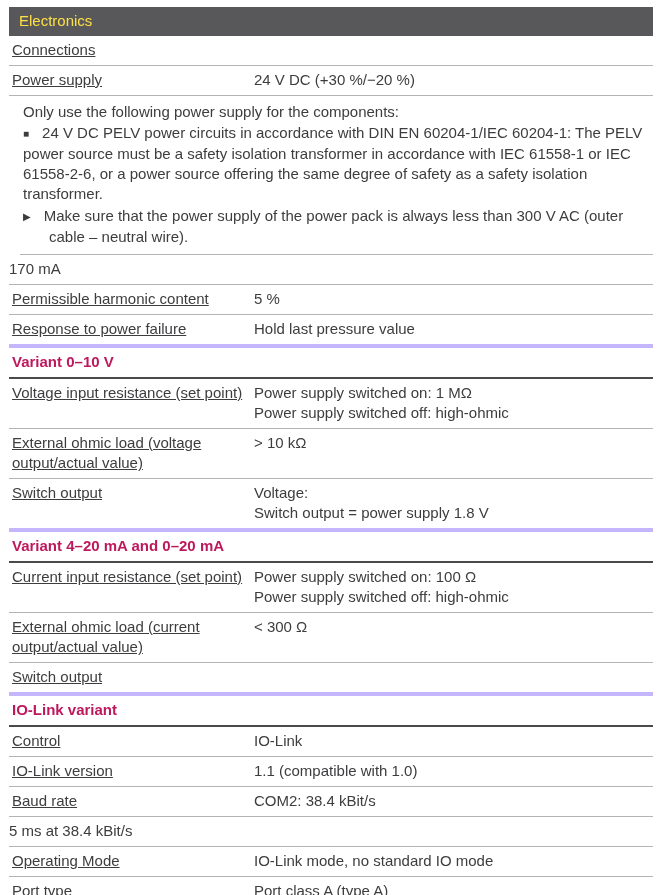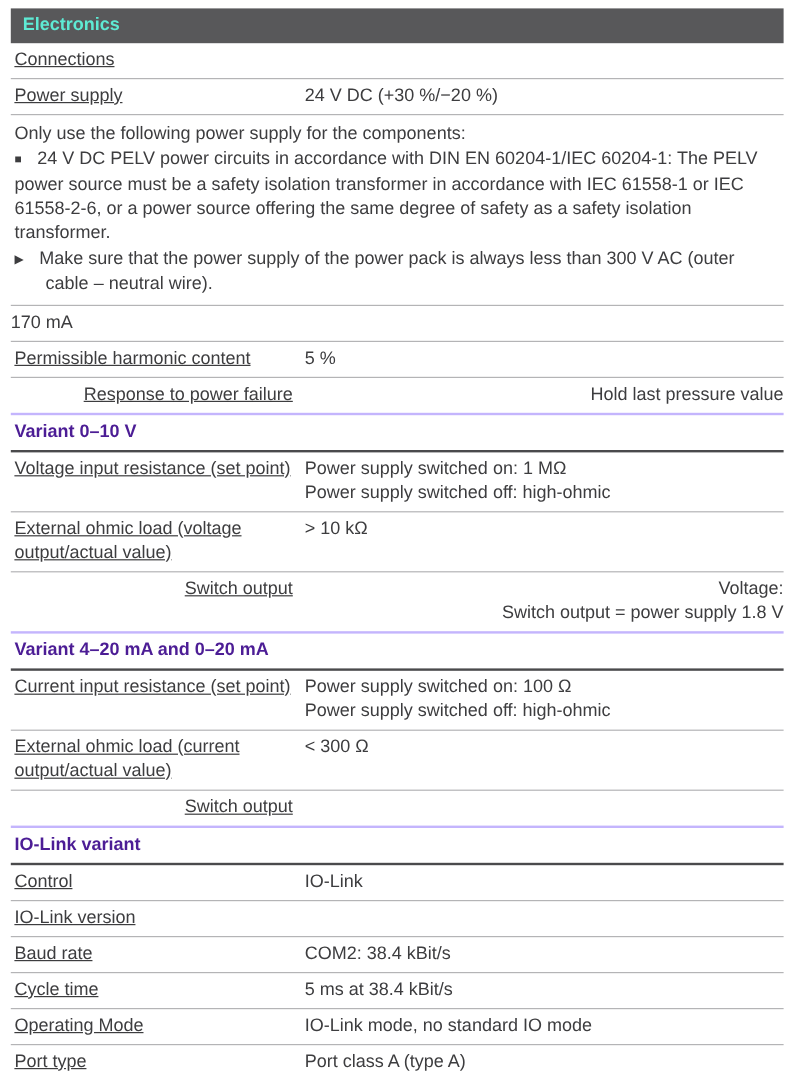--- a/index.html
+++ b/index.html
@@ -15,51 +15,52 @@
     background: #ffffff;
   }
   .spec-table {
     width: 100%;
     border-bottom: 4px solid #4a4a4c;
     font-size: 15px;
     line-height: 20px;
   }
   .table-header-bar {
     background: #58585a;
-    color: #5eead4;
-    font-weight: bold;
+    color: #fde047;
+    font-weight: normal;
     padding: 4px 10px 5px 10px;
   }
   .row {
     display: flex;
     border-bottom: 1px solid #b4b4b6;
   }
   .row:last-child { border-bottom: none; }
-  .row:has(+ .section-header) { border-bottom: none; text-align: right; }
+  .row:has(+ .section-header) { border-bottom: none; }
   .cell-label {
     width: 245px;
     flex-shrink: 0;
     padding: 4px 10px 5px 3px;
     text-decoration: underline;
   }
   .cell-value {
     flex: 1;
     padding: 4px 0 5px 0;
     white-space: pre-line;
   }
   .section-header {
     font-weight: bold;
-    color: #4c1d95;
+    color: #be185d;
     padding: 4px 10px 5px 3px;
-    border-top: 2px solid #c4b5fd;
+    border-top: 4px solid #c4b5fd;
     border-bottom: 2px solid #4a4a4c;
   }
   .note-block {
     padding: 6px 4px 7px 3px;
     border-bottom: 1px solid #b4b4b6;
+    margin-left: 11px;
   }
   .note-intro { margin: 0 0 1px 0; }
   .note-item { margin: 1px 0 0 0; }
   .note-item.arrow {
     padding-left: 26px;
     text-indent: -26px;
     margin-top: 2px;
   }
   .bullet {
     display: inline;
@@ -140,27 +141,27 @@
     </div>
 
     <div class="section-header">IO-Link variant</div>
 
     <div class="row">
       <div class="cell-label">Control</div>
       <div class="cell-value">IO-Link</div>
     </div>
     <div class="row">
       <div class="cell-label">IO-Link version</div>
+      <div class="cell-value">1.1 (compatible with 1.0)</div>
     </div>
     <div class="row">
       <div class="cell-label">Baud rate</div>
       <div class="cell-value">COM2: 38.4 kBit/s</div>
     </div>
     <div class="row">
-      <div class="cell-label">Cycle time</div>
       <div class="cell-value">5 ms at 38.4 kBit/s</div>
     </div>
     <div class="row">
       <div class="cell-label">Operating Mode</div>
       <div class="cell-value">IO-Link mode, no standard IO mode</div>
     </div>
     <div class="row">
       <div class="cell-label">Port type</div>
       <div class="cell-value">Port class A (type A)</div>
     </div>

